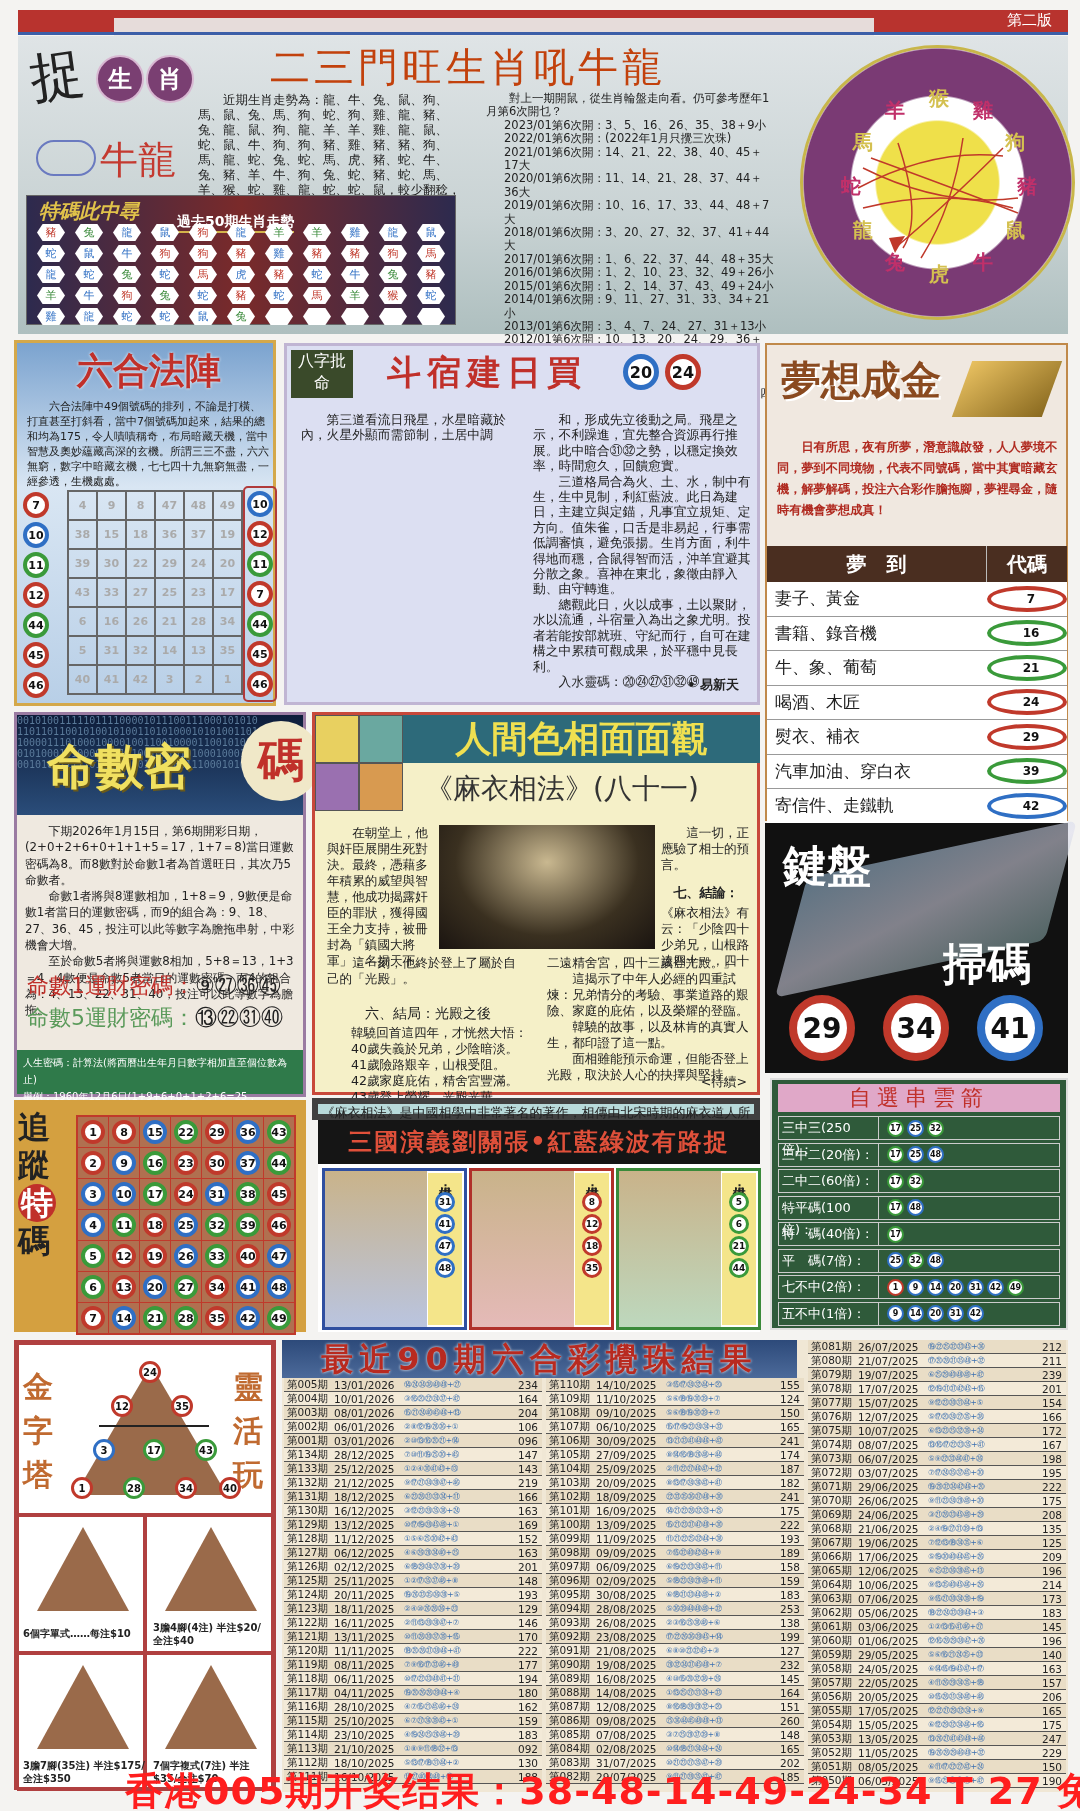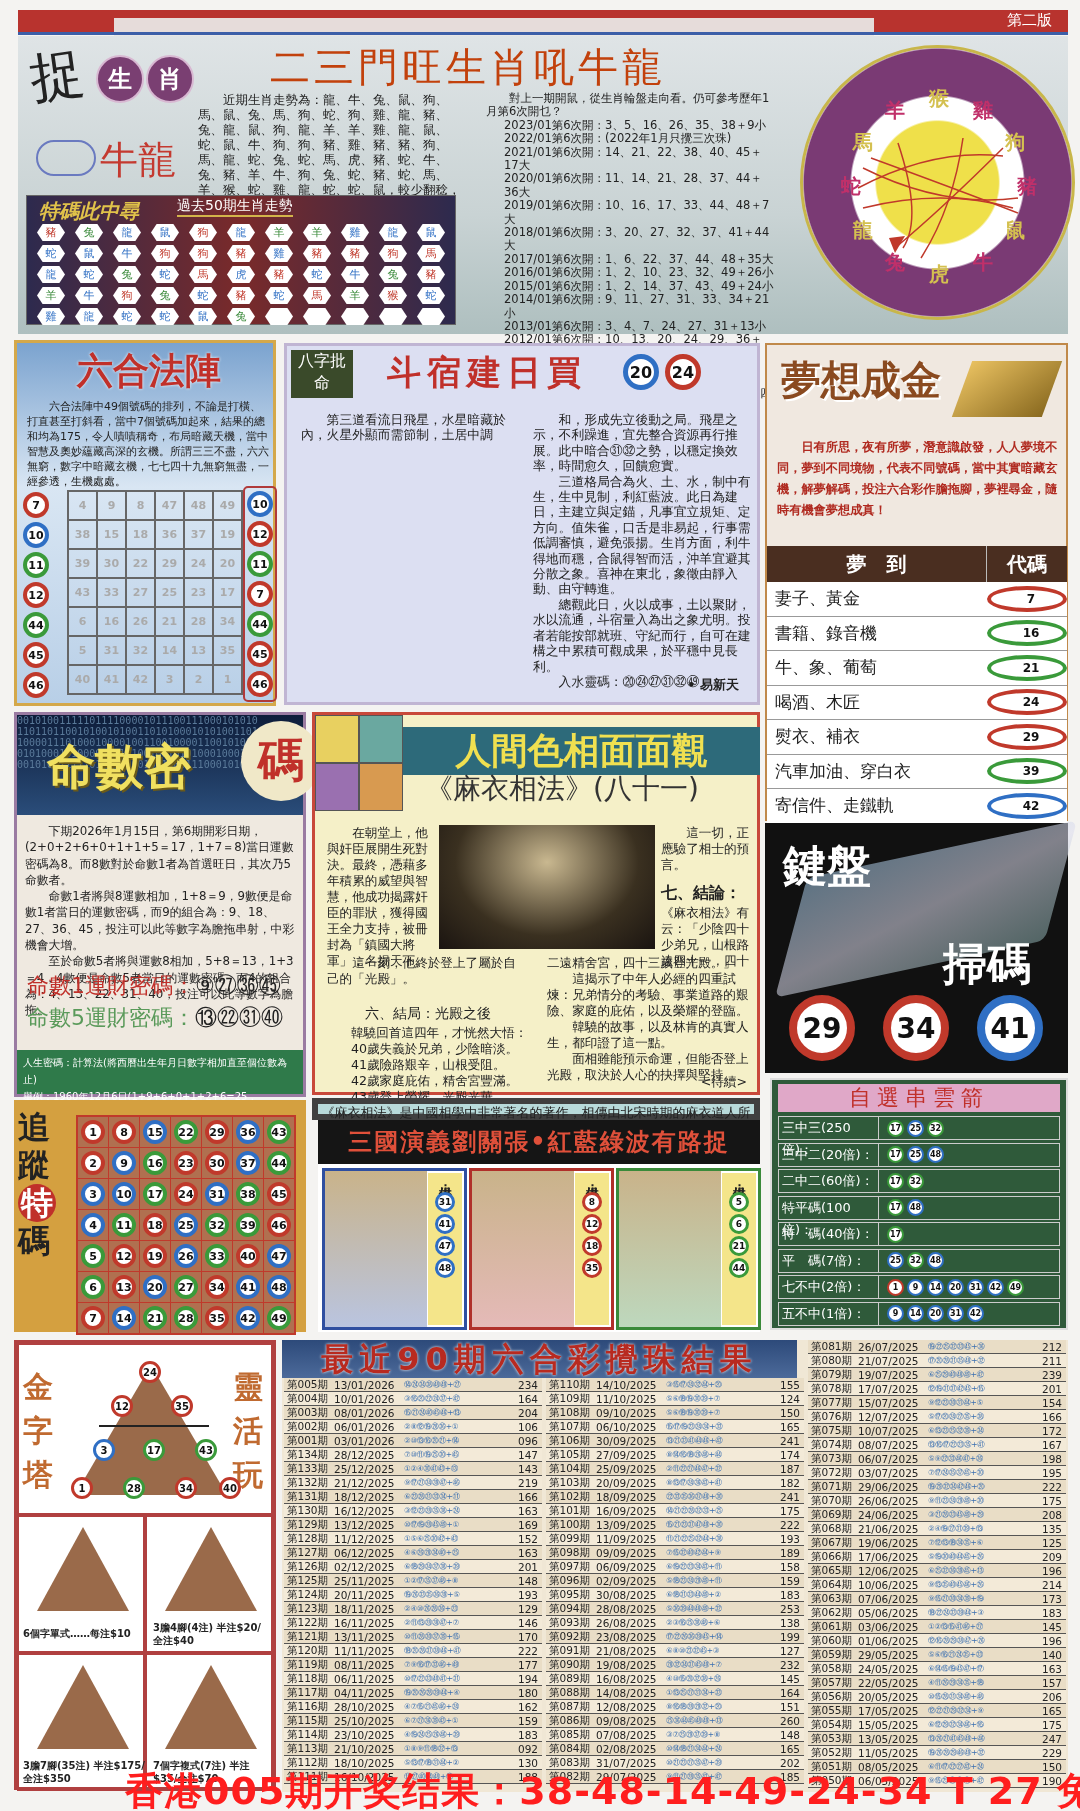--- a/index.html
+++ b/index.html
@@ -11,21 +11,21 @@
 .blueline{left:18px;top:32px;width:1050px;height:3px;background:#3c5fa8}
 
 .hdr{left:18px;top:36px;width:1050px;height:298px;background:linear-gradient(180deg,#dfe4e6,#c9d3d4 60%,#aebfbf);}
 .catch{left:30px;top:40px;font-size:54px;font-family:"DejaVu Serif",serif;color:#222;transform:rotate(-8deg)}
 .pill{width:48px;height:48px;border-radius:50%;background:#7a3f72;color:#fff;font-size:24px;font-weight:bold;display:flex;align-items:center;justify-content:center;border:2px solid #d8b8d2}
 .big-title{left:270px;top:40px;font-size:40px;font-weight:normal;color:#c2410c;letter-spacing:4px}
 .redpick{left:100px;top:135px;font-size:38px;color:#c43a30;font-family:"DejaVu Serif",serif}
 .para{font-size:12.5px;line-height:15px}
 .trend-box{left:26px;top:195px;width:430px;height:130px;background:linear-gradient(90deg,#2d2a4e,#7a2a2a 50%,#2d2a4e);border:1px solid #666}
 .trend-title{position:absolute;left:12px;top:2px;font-size:20px;color:#e0c24a;font-style:italic;font-weight:bold}
-.trend-sub{position:absolute;left:150px;top:1px;font-size:14px;color:#fff;font-weight:normal;border-bottom:2px solid #d3b44a}
+.trend-sub{position:absolute;left:150px;top:17px;font-size:14px;color:#fff;font-weight:bold;border-bottom:2px solid #d3b44a}
 .trend-grid{position:absolute;left:10px;top:28px;display:grid;grid-template-columns:repeat(11,38px);row-gap:4px}
 .hex{width:28px;height:17px;background:#fff;clip-path:polygon(20% 0,80% 0,100% 50%,80% 100%,20% 100%,0 50%);font-size:11px;text-align:center;line-height:17px;color:#c0392b}
 .wheel{left:800px;top:45px;width:275px;height:275px;border-radius:50%;background:radial-gradient(circle,#efe04a 0 32%,#fff 33% 45%,#7a3a74 46% 70%,#fff 71% 84%,#d9c95a 85%);border:3px solid #c8b64a}
 .wheel-lbl{position:absolute;font-size:20px;font-weight:bold}
 .liuhe{left:14px;top:340px;width:262px;height:366px;background:linear-gradient(180deg,#7ba3cf,#d9e6f3 40%,#b8cfe7);border:3px solid #d4a84a}
 .liuhe-title{position:absolute;left:60px;top:4px;font-size:36px;font-weight:bold;color:#c0302a;text-shadow:0 0 3px #fff}
 .liuhe-text{position:absolute;left:10px;top:56px;width:244px;font-size:11px;line-height:15px}
 .lh-grid{position:absolute;left:50px;top:147px;display:grid;grid-template-columns:repeat(6,29px);grid-auto-rows:29px;border:1px solid #666}
 .lh-grid div{border:1px solid #666;font-size:11px;color:#aaa;display:flex;align-items:center;justify-content:center;font-weight:bold}
 .ball{border-radius:50%;background:#fff;display:inline-flex;align-items:center;justify-content:center;font-weight:bold;color:#111;border:3px solid #c0392b}
@@ -49,21 +49,21 @@
 .kb-title2{position:absolute;left:178px;top:112px;font-size:44px;color:#fff;font-weight:bold}
 .kb-board{position:absolute;left:26px;top:26px;width:270px;height:120px;background:linear-gradient(160deg,#9cc3e0,#dde,#8aa);transform:skew(-15deg,-12deg);opacity:.55;border-radius:8px}
 .numera{left:14px;top:712px;width:292px;height:385px;background:#efe9e0;border:3px solid #9a7ba2}
 .numera-head{position:absolute;left:0;top:0;width:286px;height:100px;background:linear-gradient(180deg,#0e1d3a,#2a4d7a);color:#5a7a9a;font-size:10px;overflow:hidden;font-family:"DejaVu Sans Mono",monospace;line-height:11px}
 .numera-title{position:absolute;left:30px;top:20px;font-size:48px;font-weight:bold;color:#f0e060;text-shadow:2px 2px 0 #6a5a1a}
 .numera-code{position:absolute;left:224px;top:6px;width:80px;height:80px;border-radius:50%;background:#f0e8c8;color:#c0302a;font-size:46px;font-weight:bold;display:flex;align-items:center;justify-content:center}
 .numera-text{position:absolute;left:8px;top:108px;width:276px;font-size:11.8px;line-height:16.3px}
 .mima{position:absolute;left:10px;font-size:22px}
 .numera-foot{position:absolute;left:0;bottom:0;width:286px;height:44px;background:#2f7a4a;color:#fff;font-size:10px;padding:4px 6px;line-height:17px}
 .face{left:312px;top:712px;width:448px;height:383px;background:#f5f0c8;border:3px solid #c8483a}
-.face-top{position:absolute;left:88px;top:12px;width:357px;height:48px;background:#2d6a7a;color:#f0e050;font-size:36px;font-weight:bold;text-align:center;line-height:48px}
+.face-top{position:absolute;left:88px;top:0;width:357px;height:48px;background:#2d6a7a;color:#f0e050;font-size:36px;font-weight:bold;text-align:center;line-height:48px}
 .face-sub{position:absolute;left:110px;top:55px;font-size:28px;color:#333}
 .face-col{position:absolute;font-size:12.6px;line-height:16px}
 .faces{position:absolute;left:0;top:0;width:88px;height:96px;display:grid;grid-template-columns:44px 44px}
 .faces div{border:1px solid #555}
 .face-img{position:absolute;left:124px;top:110px;width:216px;height:124px;background:radial-gradient(ellipse at 50% 30%,#c9b890,#3a3020 60%,#1a1410)}
 .face-note{left:312px;top:1098px;width:448px;height:22px;background:#b8dada;border:6px solid #404040;font-size:13px;text-align:center;line-height:18px}
 .track{left:14px;top:1100px;width:292px;height:232px;background:#d4a040}
 .track-title{position:absolute;left:4px;top:8px;font-size:32px;font-weight:bold;line-height:38px;width:38px;color:#222}
 .track-grid{position:absolute;left:62px;top:15px;display:grid;grid-template-columns:repeat(7,30px);grid-auto-rows:30px;gap:1px;background:#c0392b;padding:2px}
 .track-grid div{background:#b07050;display:flex;align-items:center;justify-content:center}
@@ -397,21 +397,21 @@
     <div style="background:#e8d060"></div>
       <div style="background:#6aa8a0"></div>
       <div style="background:#9a70b0"></div>
       <div style="background:#d89a50"></div>
   </div>
   <div class="face-top">人間色相面面觀</div>
   <div class="face-sub">《麻衣相法》(八十一)</div>
   <div class="face-img"></div>
   <div class="face-col" style="left:12px;top:110px;width:104px;text-indent:2em">在朝堂上，他與奸臣展開生死對決。最終，憑藉多年積累的威望與智慧，他成功揭露奸臣的罪狀，獲得國王全力支持，被冊封為「鎮國大將軍」，名揚天下。</div>
   <div class="face-col" style="left:346px;top:110px;width:90px;text-indent:2em">這一切，正應驗了相士的預言。</div>
-  <div class="face-col" style="left:346px;top:170px;width:90px;font-weight:bold;font-size:16px;text-align:left">七、結論：</div>
+  <div class="face-col" style="left:346px;top:170px;width:90px;font-weight:bold;font-size:13px;text-align:center">七、結論：</div>
   <div class="face-col" style="left:346px;top:190px;width:90px">《麻衣相法》有云：「少陰四十少弟兄，山根路遠四十一，四十</div>
   <div class="face-col" style="left:12px;top:240px;width:200px;text-indent:2em">這一刻，他終於登上了屬於自己的「光殿」。</div>
   <div class="face-col" style="left:232px;top:240px;width:204px">二遠精舍宮，四十三歲登光殿。」</div>
   <div class="face-col" style="left:50px;top:290px;width:160px;font-size:14px">六、結局：光殿之後</div>
   <div class="face-col" id="section6" style="left:36px;top:310px;width:180px">
       <div>韓驍回首這四年，才恍然大悟：</div>
       <div>40歲失義於兄弟，少陰暗淡。</div>
       <div>41歲險路艱辛，山根受阻。</div>
       <div>42歲家庭庇佑，精舍宮豐滿。</div>
       <div>43歲登上榮耀，光殿光華。</div>

